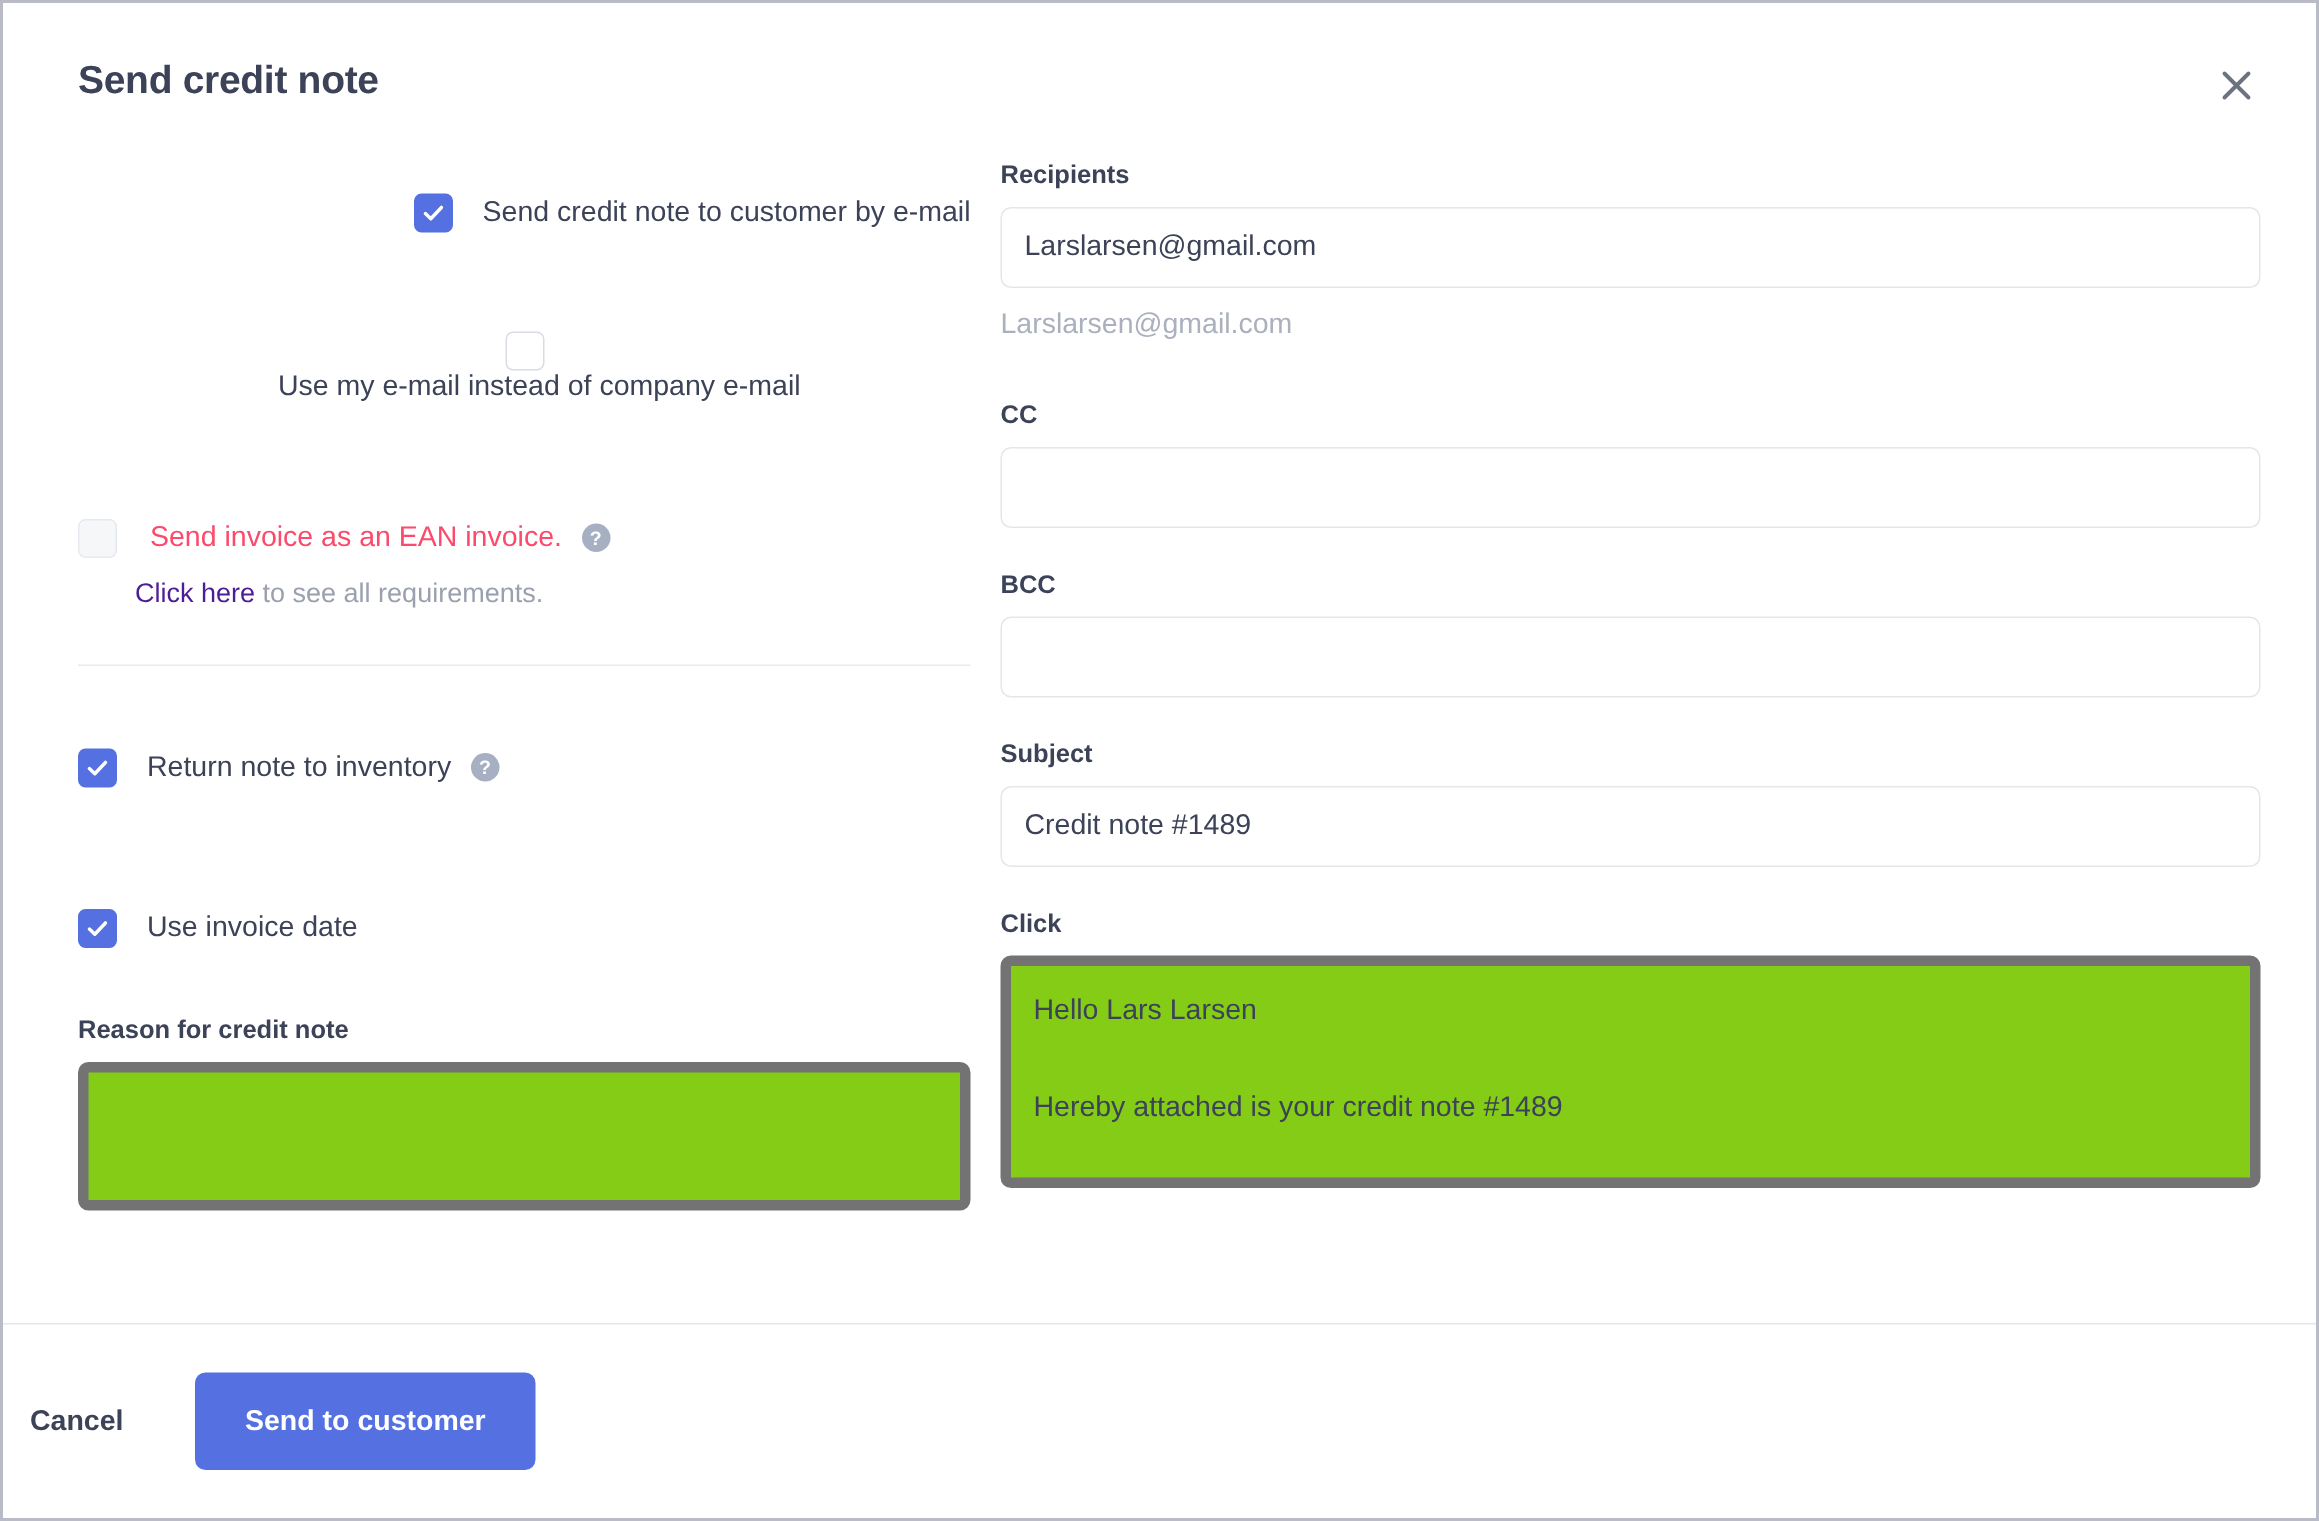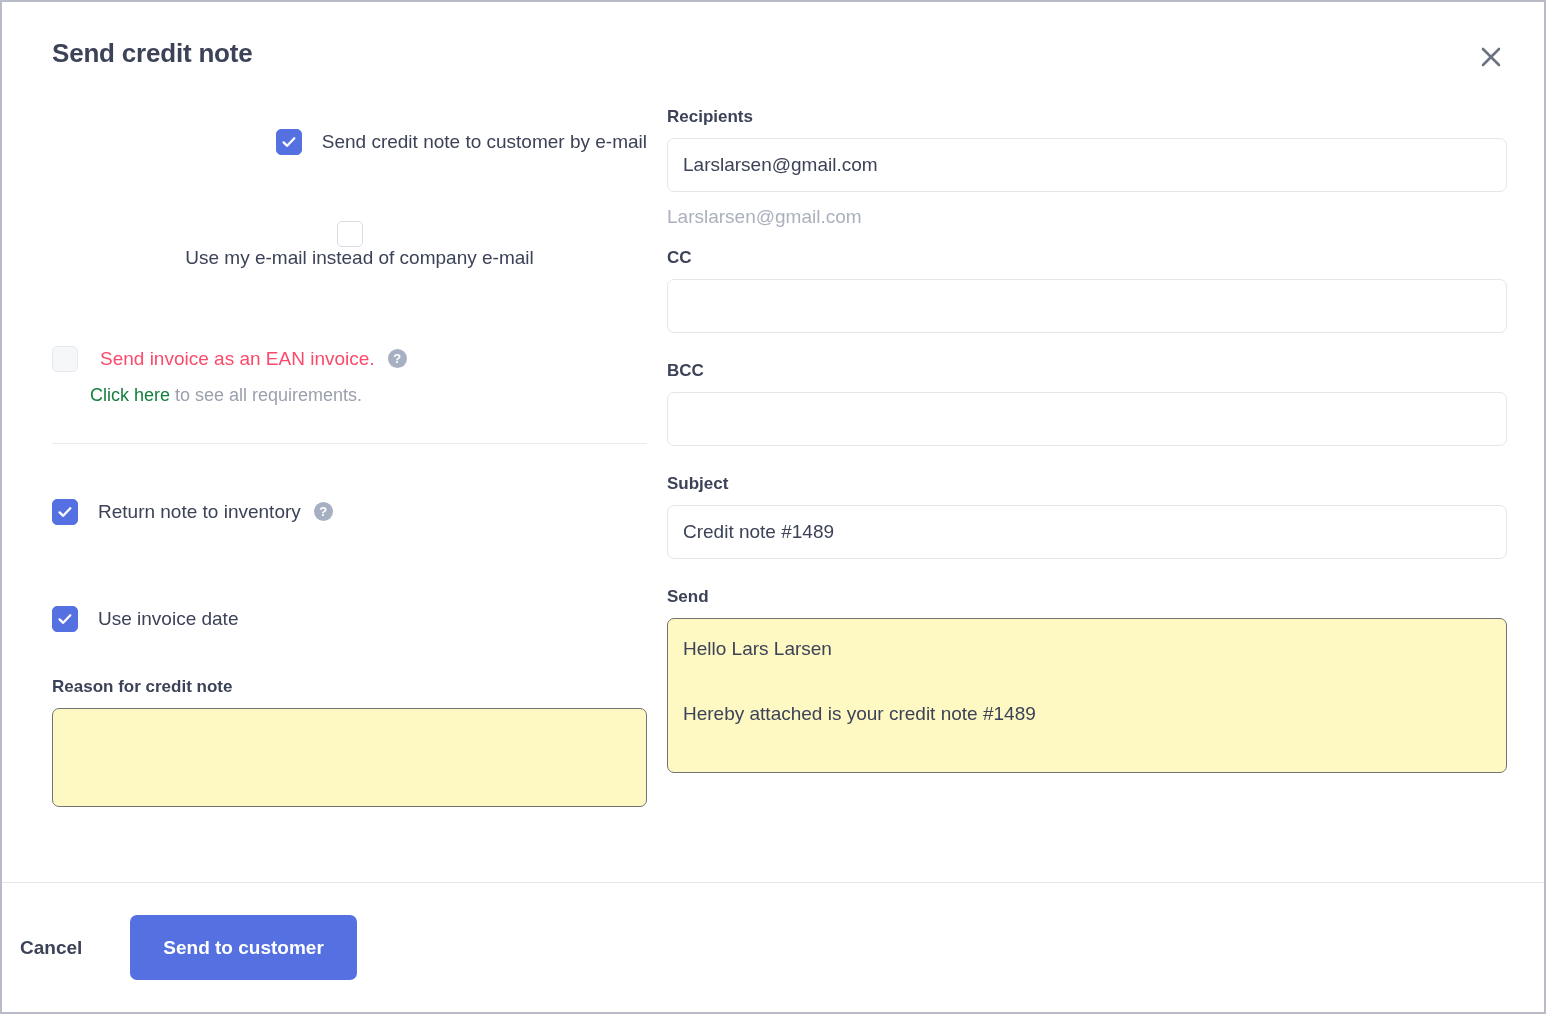--- a/index.html
+++ b/index.html
@@ -135,21 +135,21 @@
     top: -1px;
   }
 
   .sub-note {
     margin-left: 38px;
     margin-top: 13px;
     font-size: 18px;
     color: #9aa0ae;
   }
   .sub-note a {
-    color: #15803d;
+    color: #4c1d95;
     text-decoration: none;
     cursor: pointer;
   }
 
   .divider {
     height: 1px;
     background: #e8eaee;
     margin: 0;
   }
 
@@ -169,23 +169,23 @@
     font-family: "Liberation Sans", sans-serif;
     font-size: 19px;
     color: #3c4257;
     padding: 0 15px;
     outline: none;
   }
   .text-input::placeholder { color: #b7bcc7; }
 
   .textarea {
     width: 100%;
-    border: 1px solid #737373;
+    border: 7px solid #737373;
     border-radius: 7px;
-    background: #fef9c3;
+    background: #84cc16;
     font-family: "Liberation Sans", sans-serif;
     font-size: 19px;
     color: #3c4257;
     padding: 14px 15px;
     outline: none;
     resize: none;
     line-height: 1.7;
   }
   .textarea.reason { height: 99px; }
   .textarea.body   { height: 155px; }
@@ -303,37 +303,37 @@
     </div>
 
     <div class="col-right">
 
       <div style="margin-top:5px;">
         <div class="field-label">Recipients</div>
         <input class="text-input" type="text" value="Larslarsen@gmail.com" style="">
         <div class="helper-text">Larslarsen@gmail.com</div>
       </div>
 
-      <div style="margin-top:20px;">
+      <div style="margin-top:39px;">
         <div class="field-label">CC</div>
         <input class="text-input" type="text" value="" style="">
       </div>
 
       <div style="margin-top:28px;">
         <div class="field-label">BCC</div>
         <input class="text-input" type="text" value="" style="">
       </div>
 
       <div style="margin-top:28px;">
         <div class="field-label">Subject</div>
         <input class="text-input" type="text" value="Credit note #1489" style="">
       </div>
 
       <div style="margin-top:28px;">
-        <div class="field-label">Send</div>
+        <div class="field-label">Click</div>
         <textarea class="textarea body" style="">Hello Lars Larsen
 
 Hereby attached is your credit note #1489</textarea>
       </div>
 
     </div>
   </div>
 
   <div class="modal-footer">
     <button class="btn-cancel">Cancel</button>

